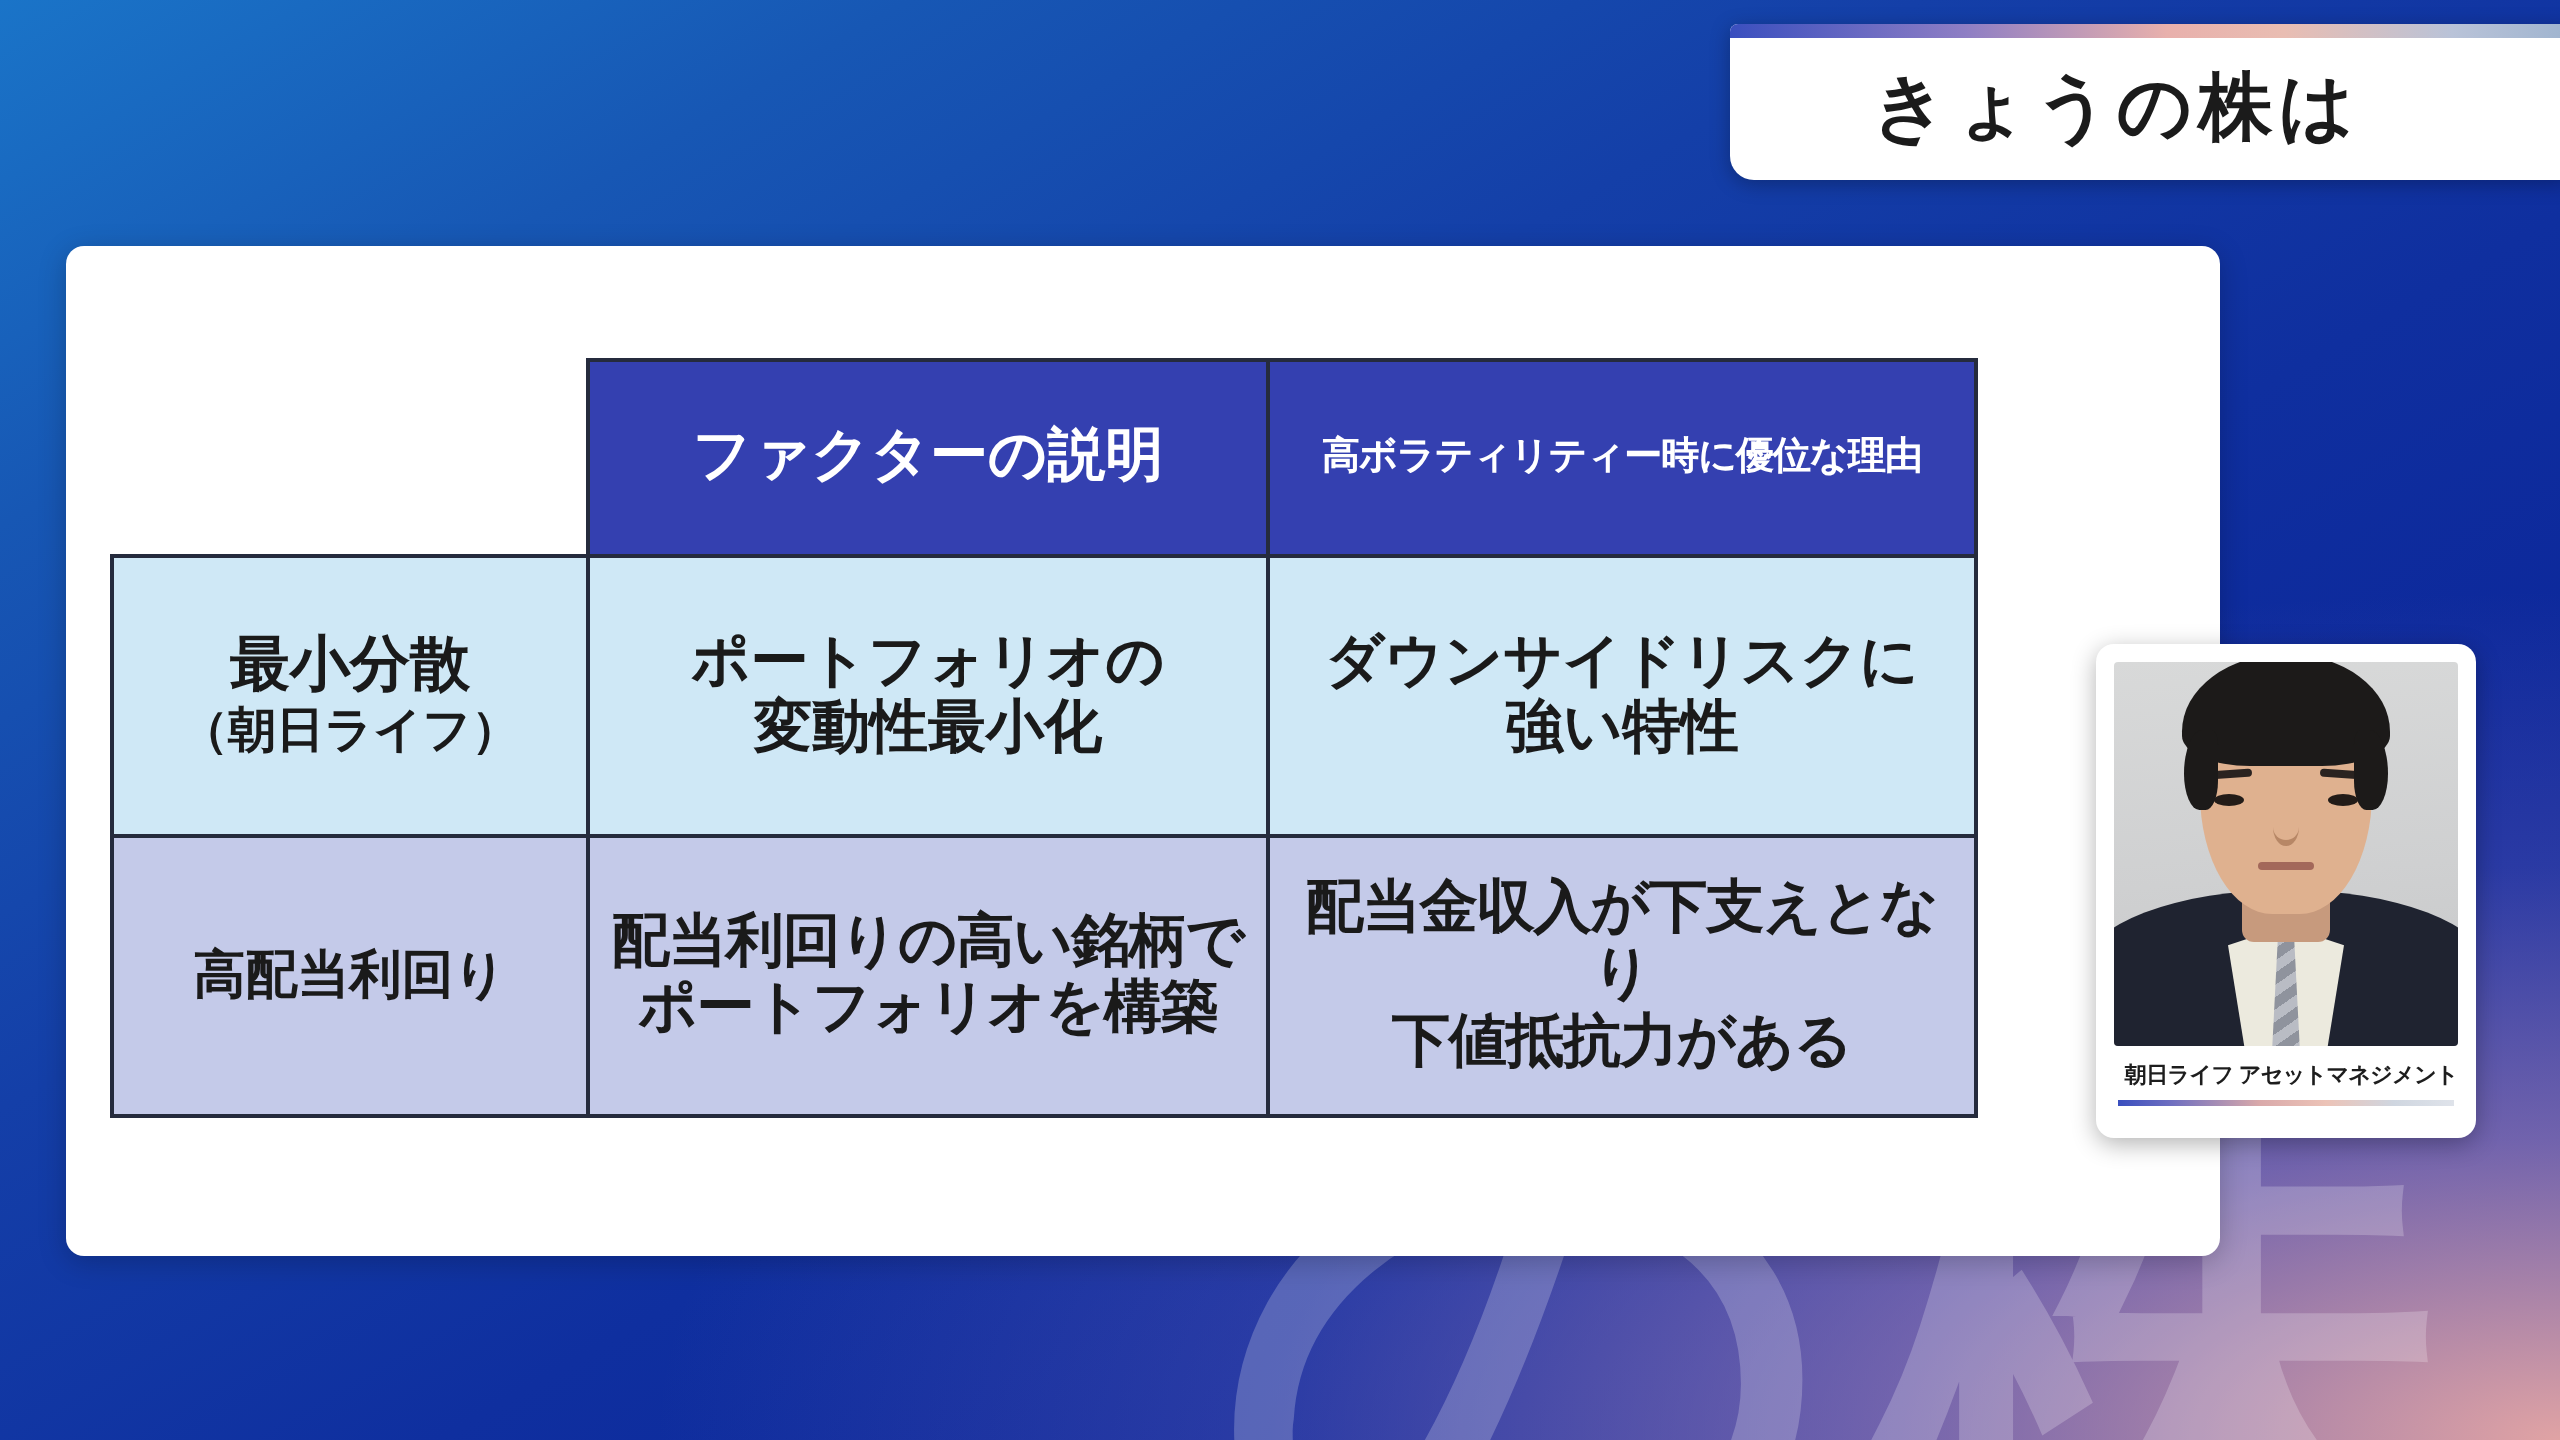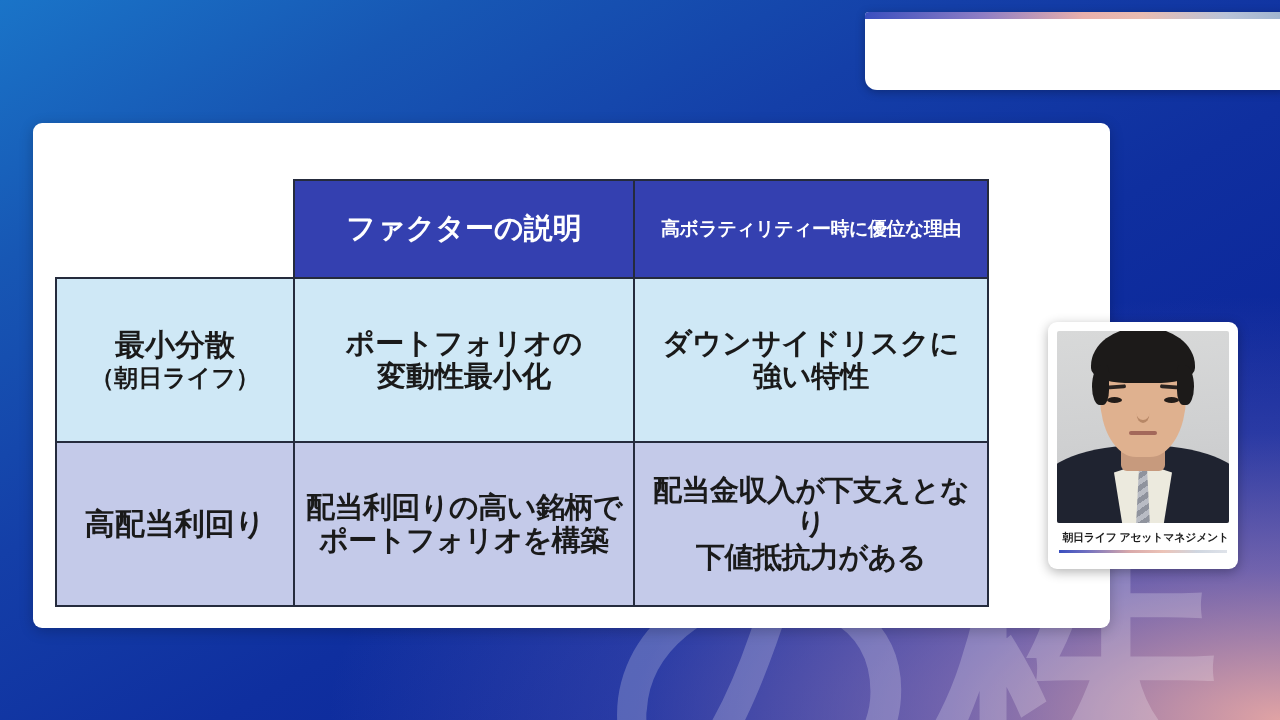--- a/index.html
+++ b/index.html
@@ -108,27 +108,27 @@
     letter-spacing: -0.5px;
   }
 
   #factor-table tbody tr.row-min td { background: #cfe8f6; }
   #factor-table tbody tr.row-div td { background: #c4cae9; }
 
   #factor-table tbody td {
     color: #1a1a1a;
     font-weight: 700;
     height: 122px;
-    padding: 20px 6px;
+    padding: 8px 6px;
   }
   #factor-table tbody td.lbl { font-size: 30px; }
   #factor-table tbody td.lbl .sub { display: block; font-size: 24px; margin-top: 2px; }
   #factor-table tbody td.cell { font-size: 29px; }
   #factor-table tbody tr.row-div td.cell { font-size: 29px; letter-spacing: -0.5px; }
-  #factor-table tbody tr.row-div td.lbl { font-size: 30px; }
+  #factor-table tbody tr.row-div td.lbl { font-size: 26px; }
 
   
   #guest-card {
     position: absolute;
     left: 1048px; top: 322px;
     width: 190px;
     background: #ffffff;
     border-radius: 9px;
     box-shadow: 0 3px 12px rgba(0,0,0,0.3);
     padding: 9px 9px 12px 9px;
@@ -225,20 +225,21 @@
 </style>
 </head>
 <body>
 
 <div id="stage">
 
   <div id="watermark">の株</div>
 
   <div id="title-banner">
     <div class="grad-top"></div>
+    <div class="title-text">きょうの株は</div>
   </div>
 
   <div id="panel">
     <table id="factor-table">
       <colgroup>
         <col class="c-label">
         <col class="c-desc">
         <col class="c-why">
       </colgroup>
       <thead>

